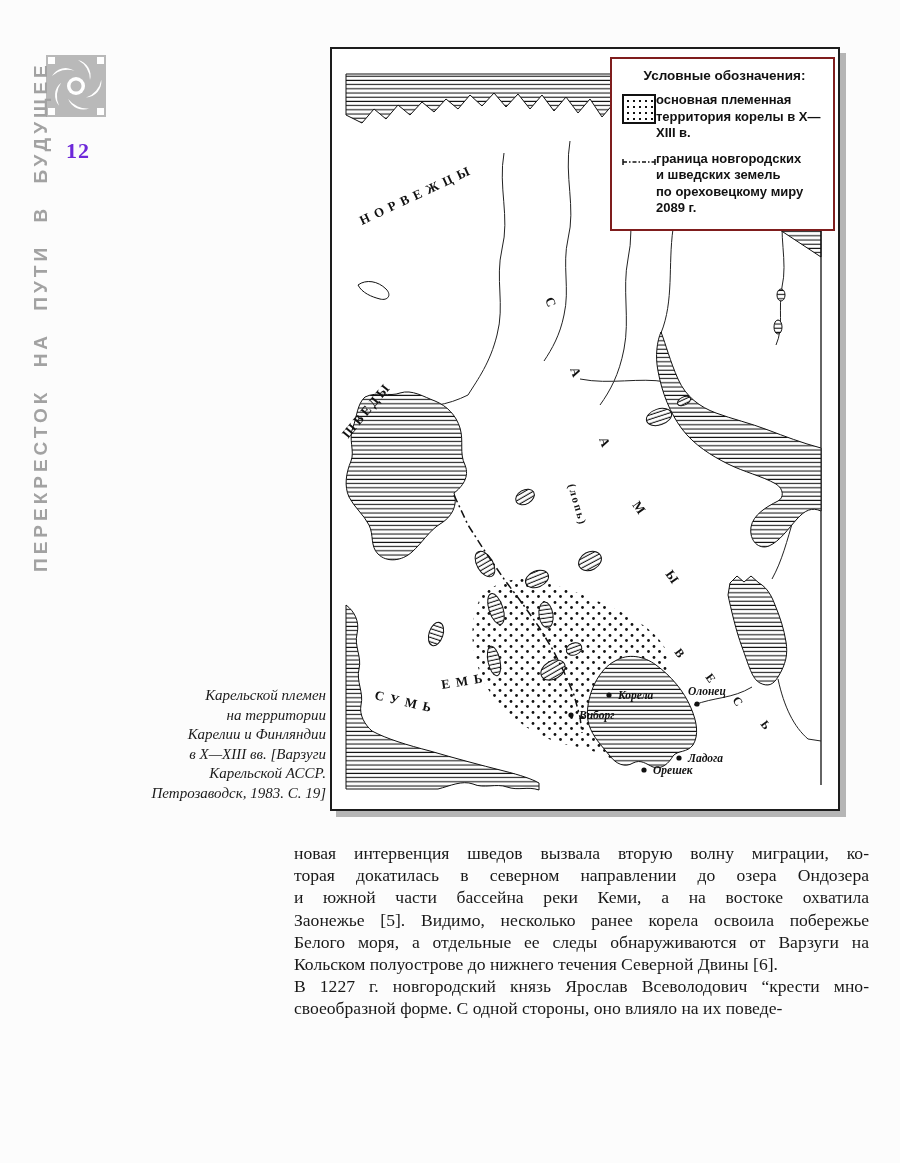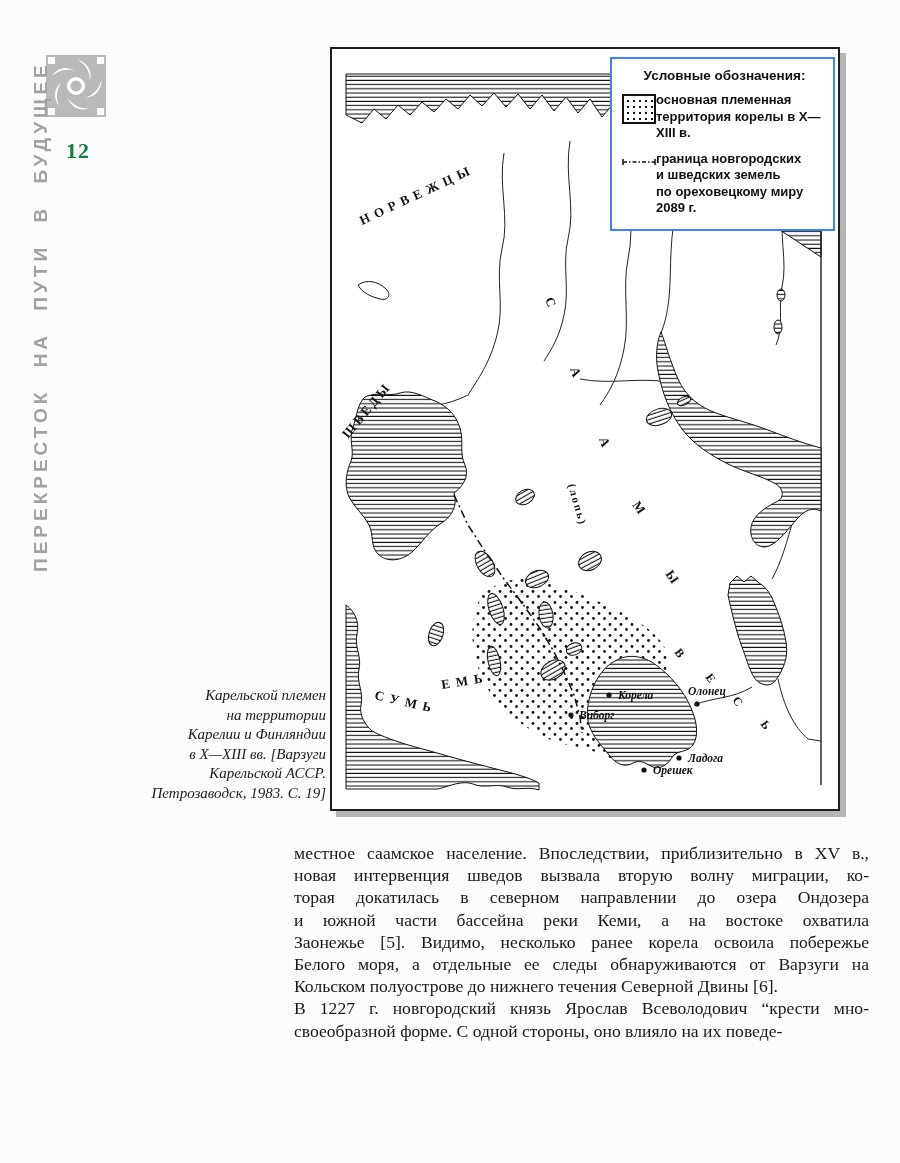--- a/index.html
+++ b/index.html
@@ -5,38 +5,38 @@
   html,body{margin:0;padding:0;}
   body{
     width:900px;height:1163px;position:relative;overflow:hidden;
     background:#fcfcfc;color:#141414;
     font-family:"Liberation Serif",serif;
   }
   
   .emblem{position:absolute;left:44px;top:49px;width:64px;height:74px;}
   .page-num{
     position:absolute;left:58px;top:138px;width:40px;text-align:center;
-    font-family:"Liberation Serif",serif;font-weight:bold;font-size:22px;color:#15803d;
+    font-family:"Liberation Serif",serif;font-weight:bold;font-size:22px;color:#6d28d9;
     letter-spacing:1px;
   }
   .side-title{
     position:absolute;left:30px;top:572px;width:398px;height:26px;
     transform:rotate(-90deg);transform-origin:top left;
     font-family:"Liberation Sans",sans-serif;font-weight:bold;font-size:19px;
     letter-spacing:4px;word-spacing:12px;color:#a2a2a2;white-space:nowrap;
   }
   
   .figure{
     position:absolute;left:330px;top:47px;width:506px;height:760px;
     background:#ffffff;border:2px solid #1d1d1d;box-shadow:6px 6px 0 #b5b5b5;
   }
   .figure svg.map{position:absolute;left:0;top:0;width:502px;height:756px;}
   .legend{
     position:absolute;left:278px;top:8px;width:225px;box-sizing:border-box;
-    background:#ffffff;border:2px solid #3b82f6;padding:9px 6px 12px 10px;
+    background:#ffffff;border:2px solid #7f1d1d;padding:9px 6px 12px 10px;
     font-family:"Liberation Sans",sans-serif;font-weight:bold;color:#111;
   }
   .legend-title{font-size:13.5px;text-align:center;margin-bottom:9px;}
   .legend-row{display:flex;margin-bottom:9px;align-items:flex-start;}
   .legend-row:last-child{margin-bottom:0;}
   .legend-sym{width:34px;flex:0 0 34px;display:flex;justify-content:center;}
   .swatch{
     width:30px;height:26px;border:2px solid #111;margin-top:2px;
     background-image:radial-gradient(#111 1.1px, transparent 1.3px);
     background-size:6px 6px;background-position:1px 2px;
@@ -209,21 +209,20 @@
     <div class="cap-line">на территории</div>
     <div class="cap-line">Карелии и Финляндии</div>
     <div class="cap-line">в X—XIII вв. [Варзуги</div>
     <div class="cap-line">Карельской АССР.</div>
     <div class="cap-line">Петрозаводск, 1983. С. 19]</div>
   </div>
 
 <div class="bodytext">
   <div class="body-para">
 
-  <div class="body-line">местное саамское население. Впоследствии, приблизительно в XV в.,</div>
       <div class="body-line">новая интервенция шведов вызвала вторую волну миграции, ко-</div>
       <div class="body-line">торая докатилась в северном направлении до озера Ондозера</div>
       <div class="body-line">и южной части бассейна реки Кеми, а на востоке охватила</div>
       <div class="body-line">Заонежье [5]. Видимо, несколько ранее корела освоила побережье</div>
       <div class="body-line">Белого моря, а отдельные ее следы обнаруживаются от Варзуги на</div>
       <div class="body-line">Кольском полуострове до нижнего течения Северной Двины [6].</div>
     </div>
   <div class="body-para para2">
 
   <div class="body-line">В 1227 г. новгородский князь Ярослав Всеволодович “крести мно-</div>

